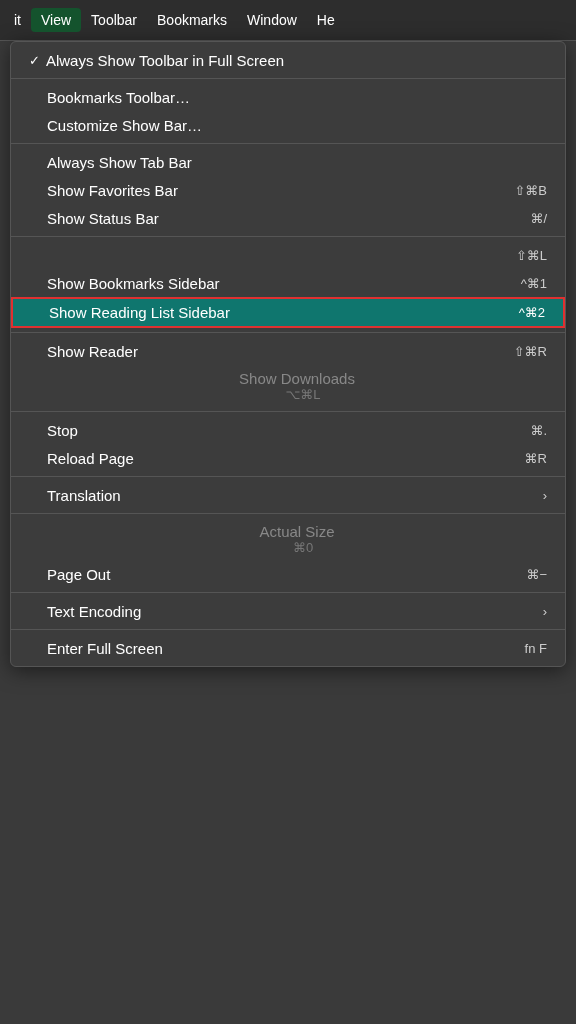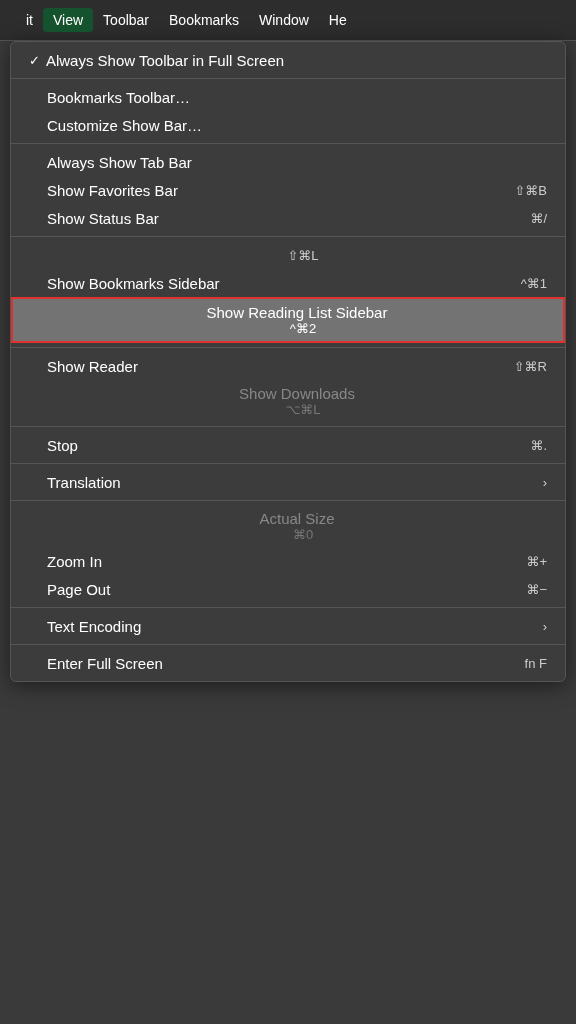--- a/index.html
+++ b/index.html
@@ -16,21 +16,21 @@
       font-size: 15px;
       color: #ffffff;
       overflow: hidden;
     }
 
     .menu-bar {
       display: flex;
       align-items: center;
       background: #2d2d2d;
       height: 41px;
-      padding: 0 16px;
+      padding: 0 4px;
       border-bottom: 1px solid #555;
     }
 
     .menu-bar-item {
       padding: 4px 10px;
       color: #fff;
       font-size: 14px;
       cursor: pointer;
       border-radius: 4px;
     }
@@ -44,38 +44,37 @@
       border: 1px solid #555;
       border-radius: 6px;
       margin: 0 10px;
       padding: 4px 0;
       box-shadow: 0 4px 20px rgba(0,0,0,0.5);
     }
 
     .menu-item {
       display: flex;
       align-items: center;
-      justify-content: center;
+      justify-content: flex-end;
       padding: 5px 18px;
       cursor: pointer;
       min-height: 28px;
       color: #ffffff;
     }
 
     .menu-item.disabled {
       color: #888888;
       cursor: default;
       flex-direction: column;
     }
 
     .menu-item.highlighted {
-      background: #737373;
+      background: #0f766e;
       border: 2px solid #e03030;
       color: #ffffff;
-      flex-direction: column;
     }
 
     .menu-item.with-checkmark .label-area::before {
       content: '✓';
       margin-right: 6px;
       font-size: 13px;
     }
 
     .menu-item.no-checkmark .label-area::before {
       content: '';
@@ -180,39 +179,39 @@
     <span class="label-area">Show Downloads</span>
     <span class="shortcut">⌥⌘L</span>
   </div>
 
   <div class="separator"></div>
 
   <div class="menu-item no-checkmark">
     <span class="label-area">Stop</span>
     <span class="shortcut">⌘.</span>
   </div>
+  <div class="menu-item no-checkmark">
+    <span class="label-area">Reload Page</span>
+    <span class="shortcut">⌘R</span>
+  </div>
 
   <div class="separator"></div>
 
   <div class="menu-item no-checkmark">
     <span class="label-area">Translation</span>
     <span class="submenu-arrow">›</span>
   </div>
 
   <div class="separator"></div>
 
   <div class="menu-item no-checkmark disabled">
     <span class="label-area">Actual Size</span>
     <span class="shortcut">⌘0</span>
   </div>
   <div class="menu-item no-checkmark">
-    <span class="label-area">Zoom In</span>
-    <span class="shortcut">⌘+</span>
-  </div>
-  <div class="menu-item no-checkmark">
     <span class="label-area">Page Out</span>
     <span class="shortcut">⌘−</span>
   </div>
 
   <div class="separator"></div>
 
   <div class="menu-item no-checkmark">
     <span class="label-area">Text Encoding</span>
     <span class="submenu-arrow">›</span>
   </div>

